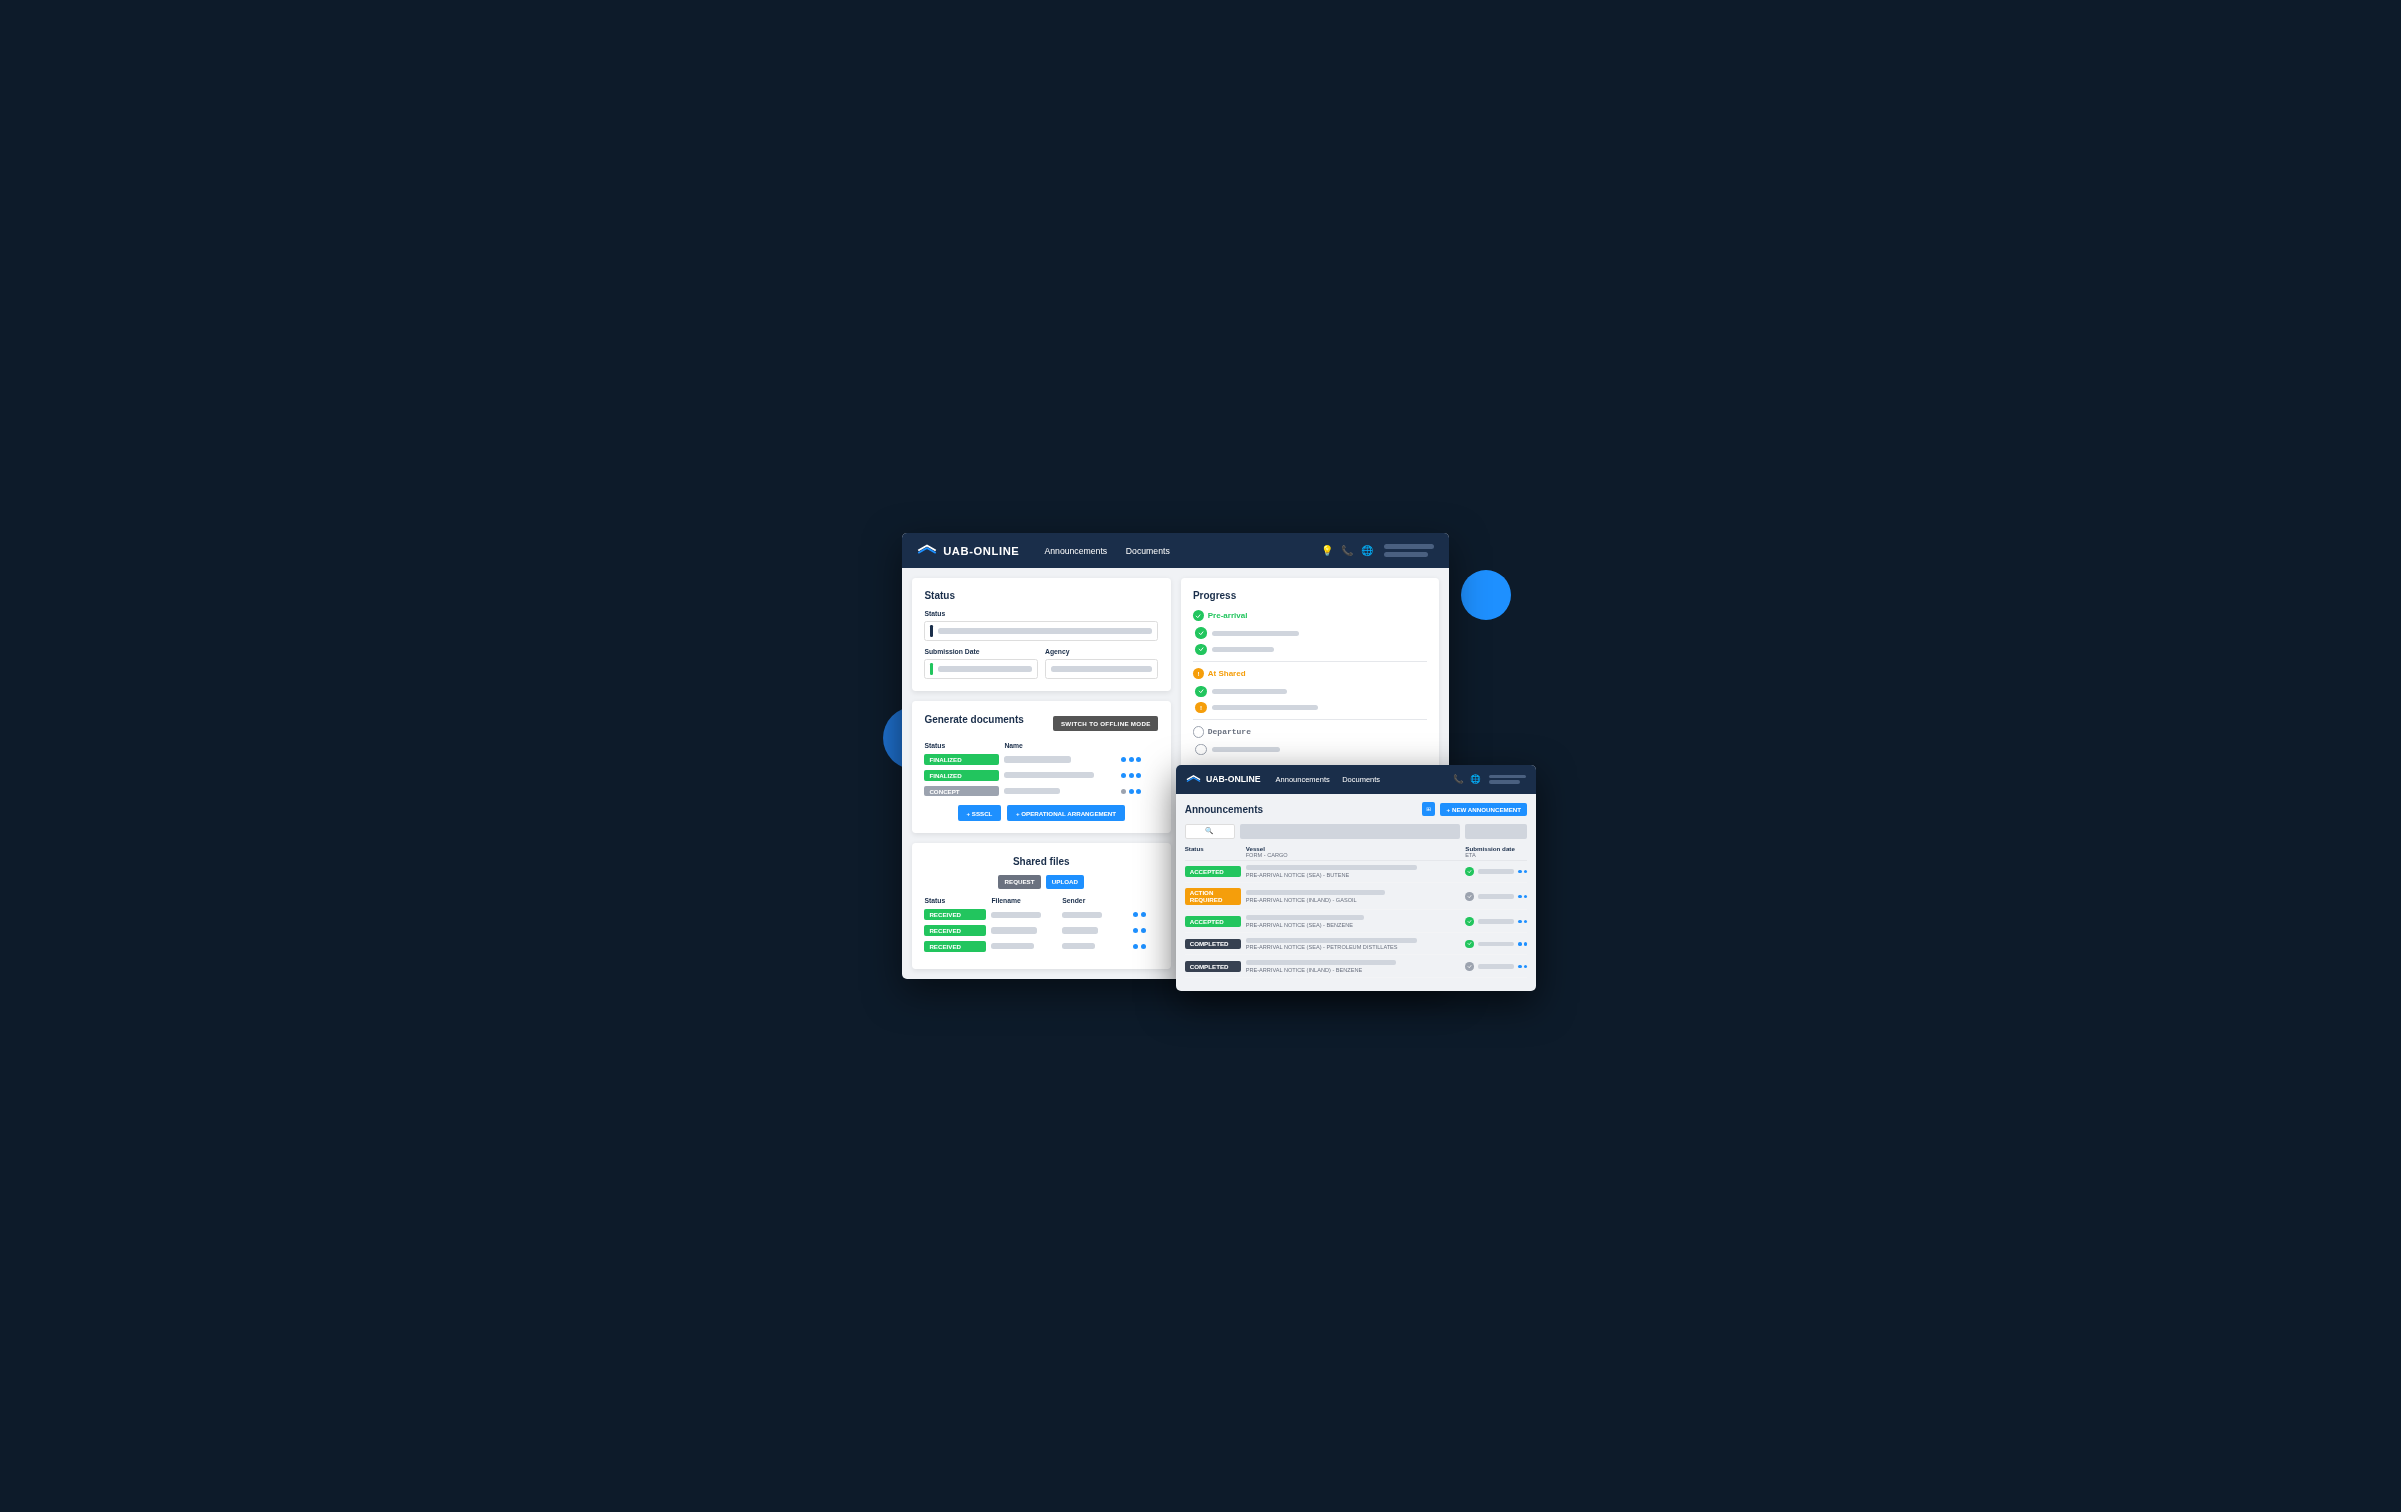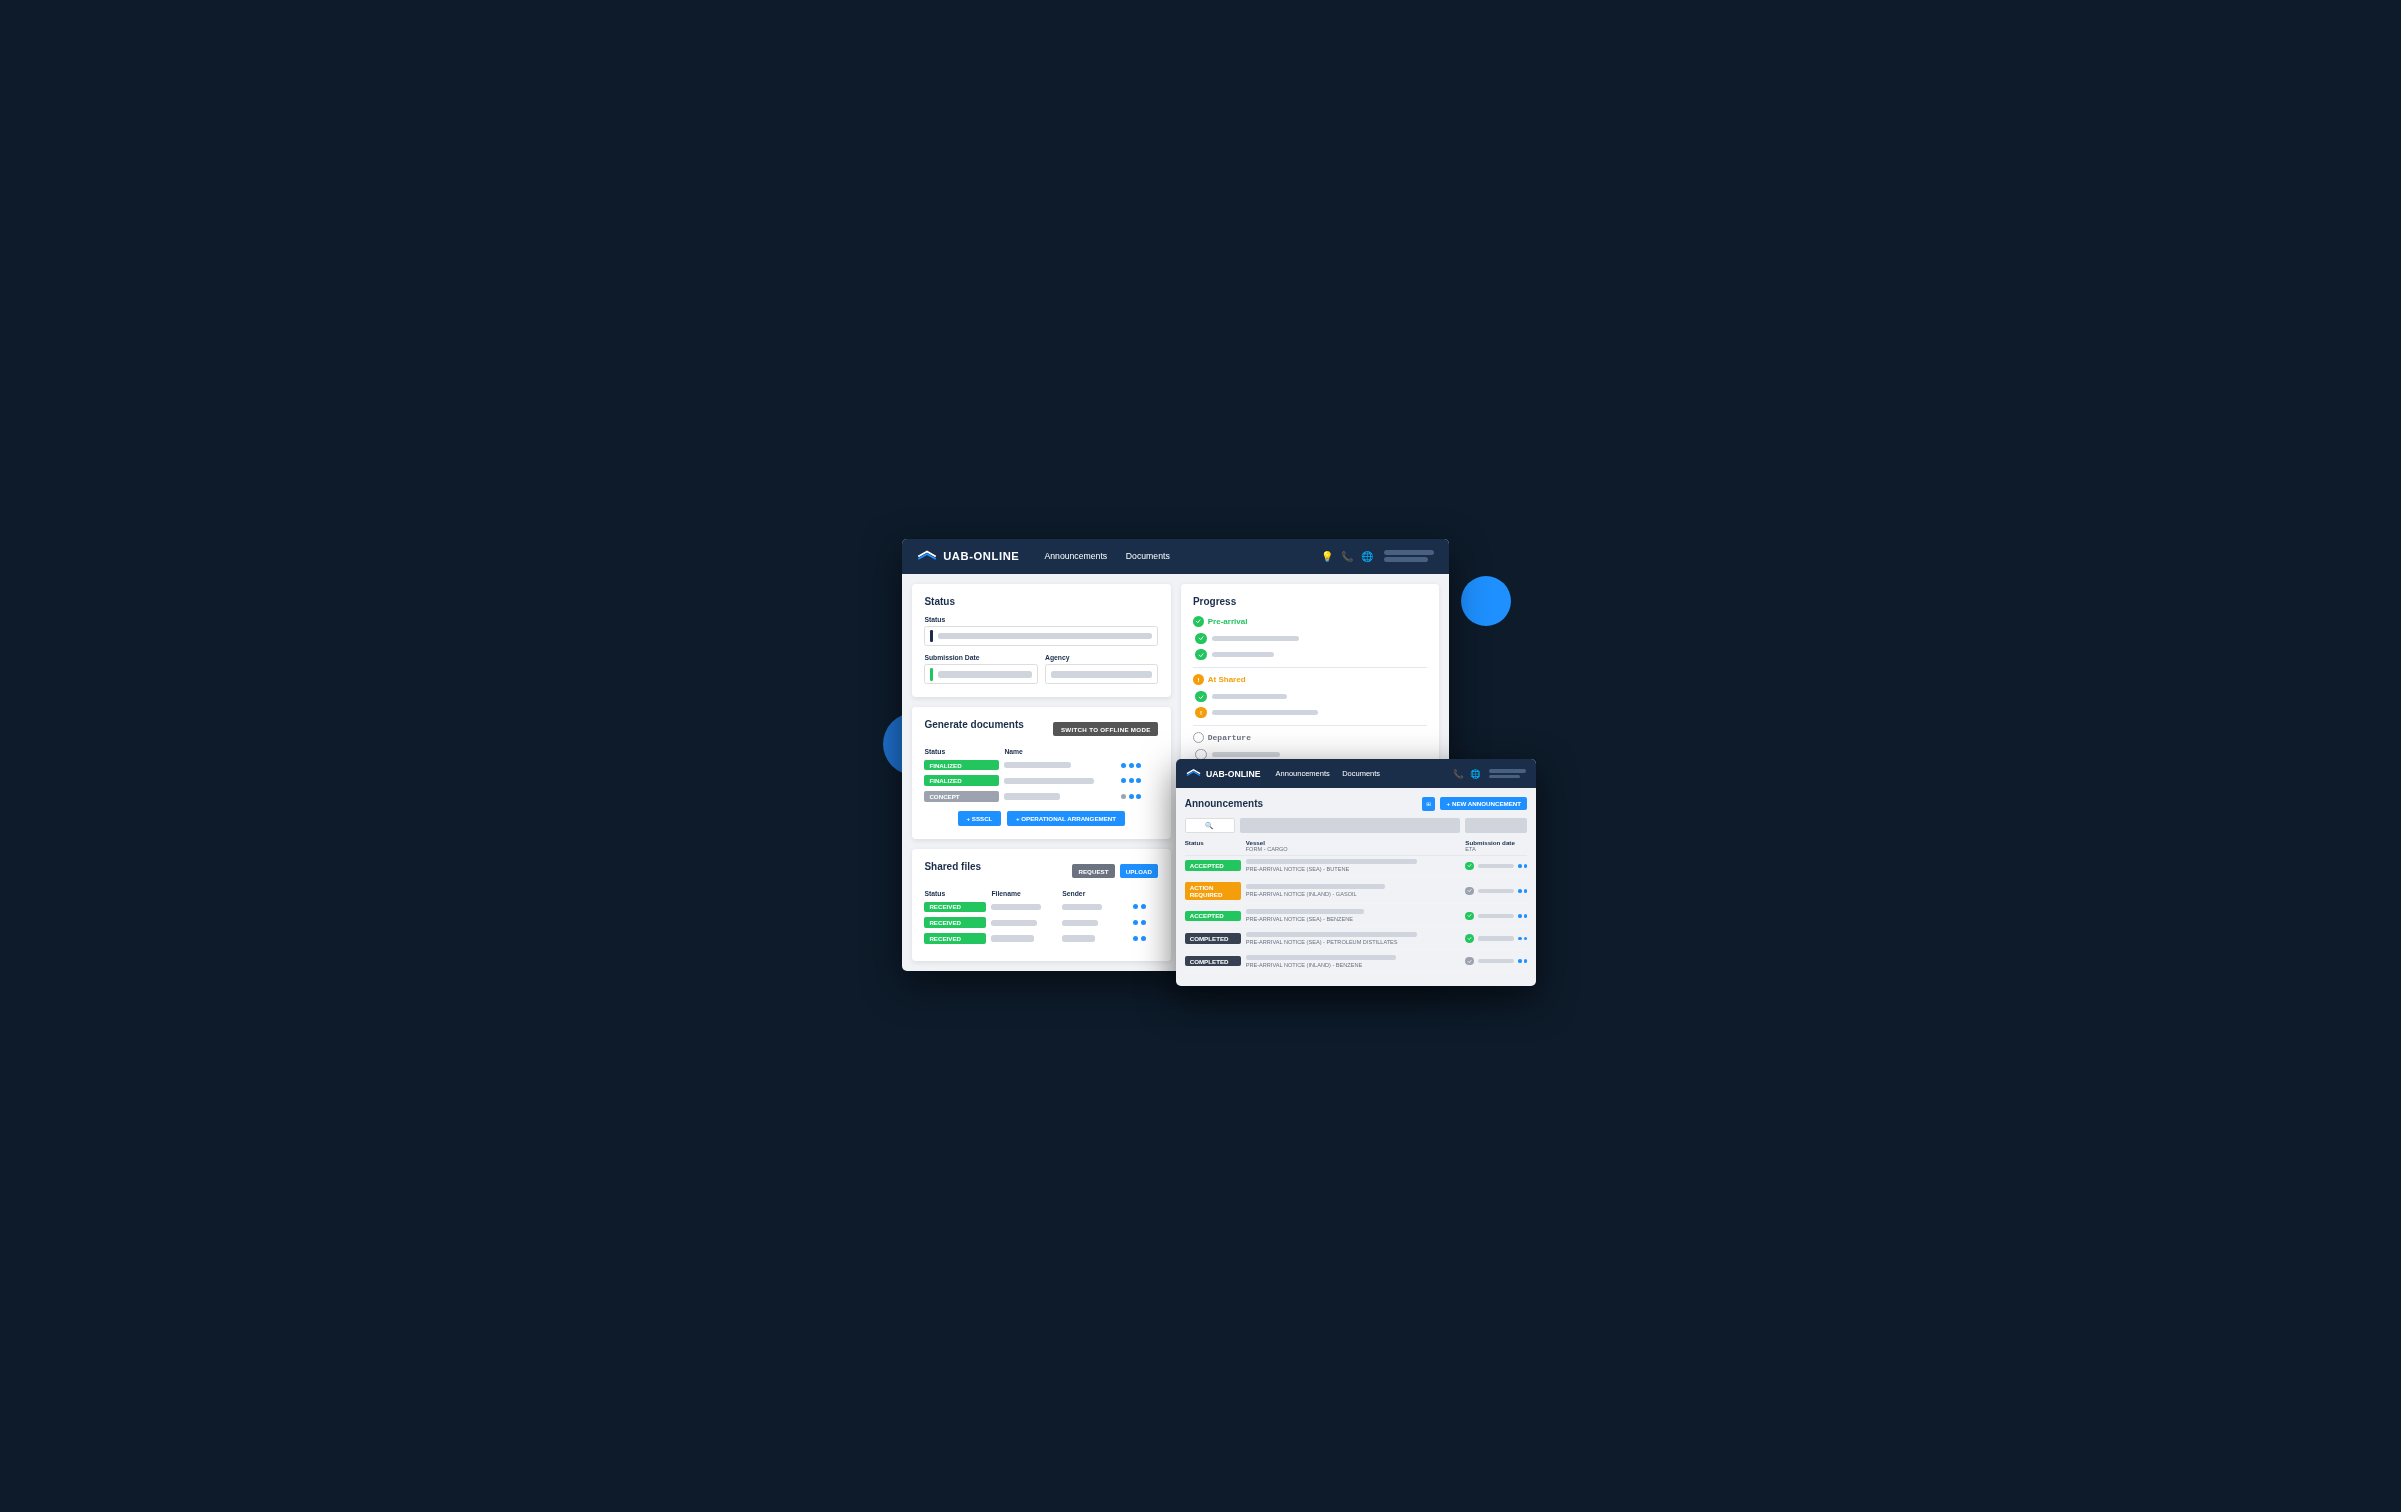--- a/index.html
+++ b/index.html
@@ -353,20 +353,21 @@
       border-top: 0.6px solid #e5e7eb;
       margin: 6.2px 0;
     }
 
     
     .shared-files-header {
       display: flex;
       align-items: center;
       justify-content: space-between;
       margin-bottom: 8.7px;
+      flex-direction: column;
     }
     .shared-btn-group {
       display: flex;
       gap: 5px;
     }
     .btn-request {
       background: #6b7280;
       color: white;
       border: none;
       padding: 3.1px 6.2px;

